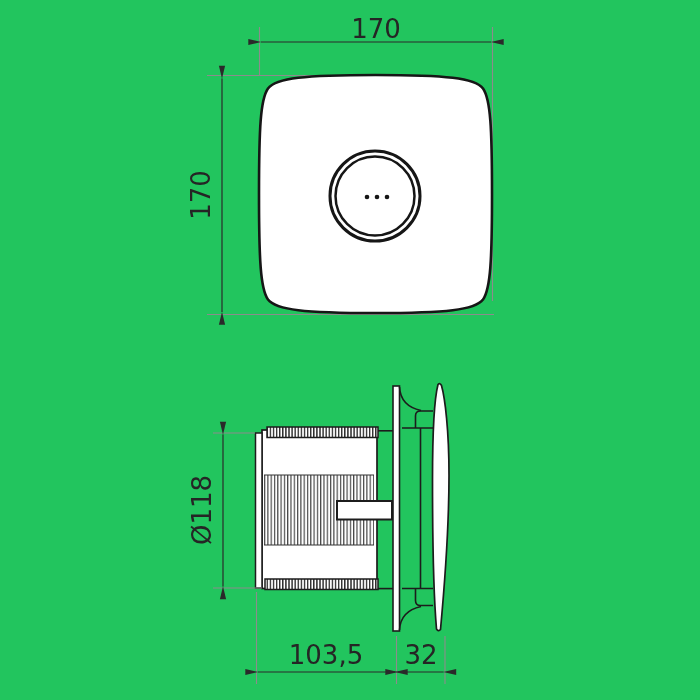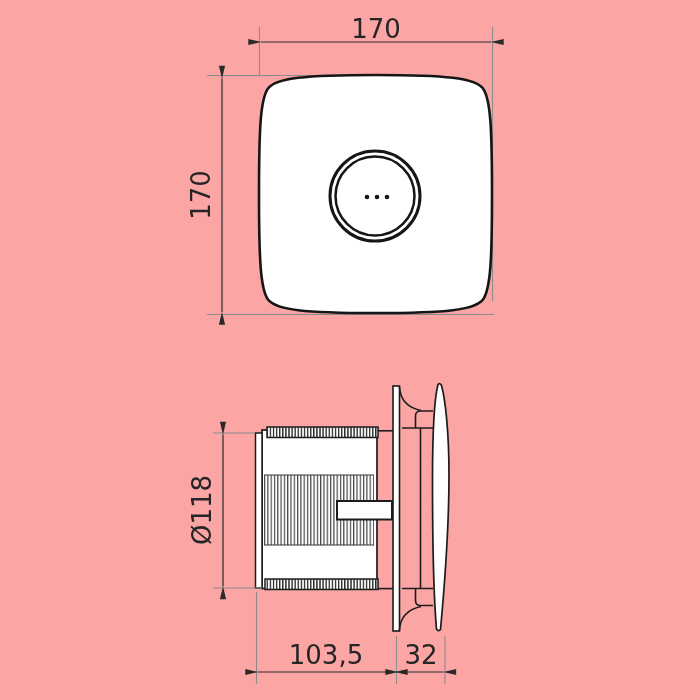--- a/index.html
+++ b/index.html
@@ -1,16 +1,16 @@
 <!DOCTYPE html>
 <html><head>
 <meta charset="utf-8">
 <style>
   html,body{margin:0;padding:0;background:#ffffff;}
-  .stage{position:relative;width:700px;height:700px;background:#fca5a5;overflow:hidden;
+  .stage{position:relative;width:700px;height:700px;background:#22c55e;overflow:hidden;
          font-family:"DejaVu Sans","Liberation Sans",sans-serif;}
   svg{display:block;}
   text.dim{font-family:"DejaVu Sans","Liberation Sans",sans-serif;font-size:26px;fill:#252525;}
 </style>
 </head>
 <body>
 
 <div class="stage">
 <svg width="700" height="700" viewBox="0 0 700 700">
   <defs>

